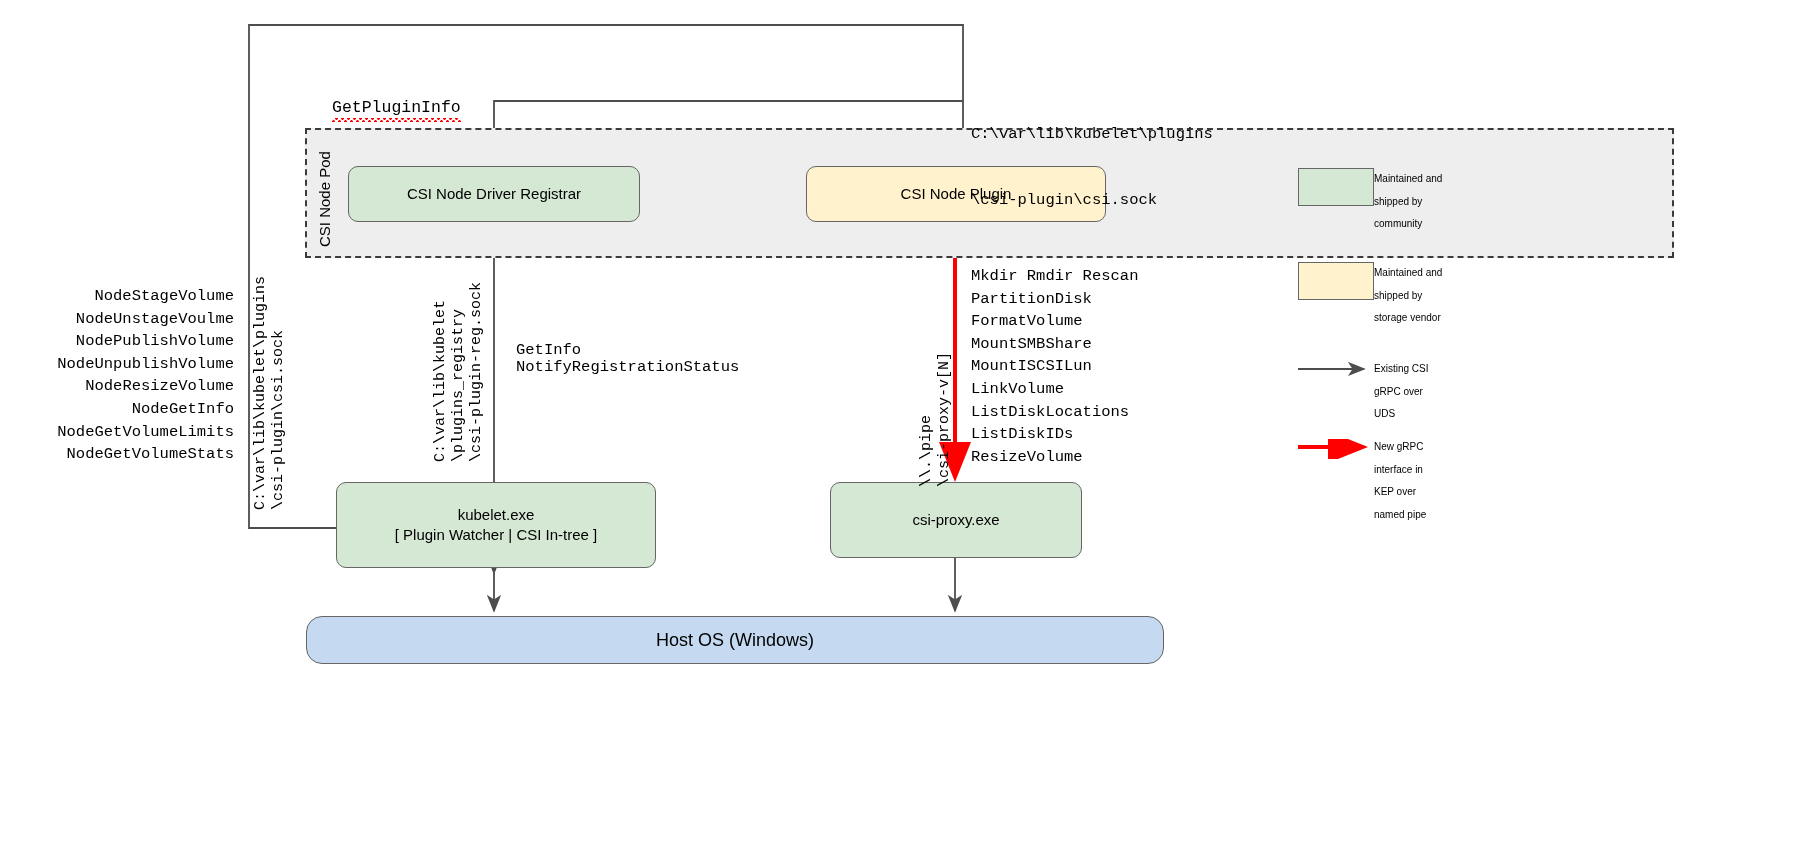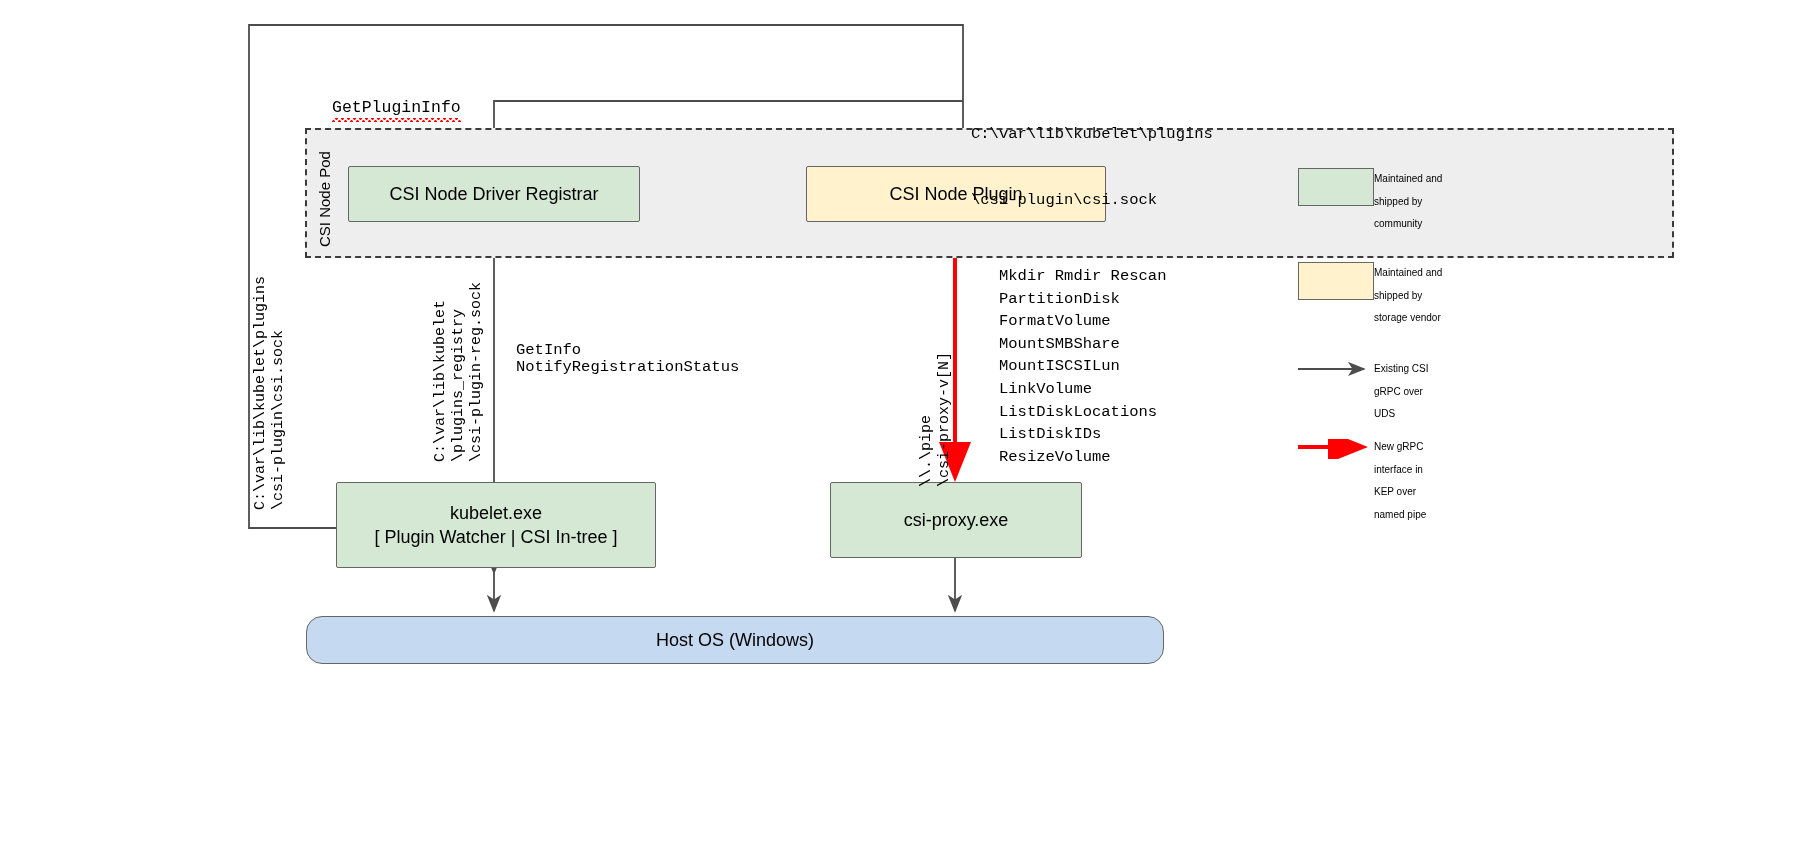--- a/index.html
+++ b/index.html
@@ -16,23 +16,23 @@
   .pod-label{
     position:absolute;left:316px;top:140px;width:26px;height:118px;
     display:flex;align-items:flex-start;justify-content:center;
     font-size:15px;color:#000;white-space:nowrap;
     writing-mode:vertical-rl;transform:rotate(180deg);
   }
 
   
   .nodebox{
     position:absolute;box-sizing:border-box;border:1.6px solid #666666;
-    border-radius:2px;display:flex;flex-direction:column;
+    border-radius:10px;display:flex;flex-direction:column;
     align-items:center;justify-content:center;text-align:center;
-    font-size:18px;color:#000;line-height:1.35;
+    font-size:15px;color:#000;line-height:1.35;
   }
   .green{background:#d5e8d4;}
   .yellow{background:#fff2cc;}
   .blue{background:#c5d9f1;}
 
   #registrar{left:348px;top:166px;width:292px;height:56px;}
   #nodeplugin{left:806px;top:166px;width:300px;height:56px;}
   #kubelet{left:336px;top:482px;width:320px;height:86px;}
   #csiproxy{left:830px;top:482px;width:252px;height:76px;}
   #hostos{left:306px;top:616px;width:858px;height:48px;border-radius:16px;font-size:18px;}
@@ -53,21 +53,21 @@
     content:"";position:absolute;left:0;right:0;bottom:-5px;height:4px;
     background-image:
       radial-gradient(circle at 1.5px 3.2px, #ff0000 1.1px, transparent 1.3px),
       radial-gradient(circle at 4.5px 0.8px, #ff0000 1.1px, transparent 1.3px);
     background-size:6px 4px;background-repeat:repeat-x;
   }
 
   #cspath{left:971px;top:79px;font-size:15.5px;line-height:22px;}
   #nodeapis{left:18px;top:285px;font-size:15.5px;line-height:22.6px;text-align:right;width:216px;}
   #getinfo{left:516px;top:342px;font-size:15.5px;line-height:17px;}
-  #proxyapis{left:971px;top:265px;font-size:15.5px;line-height:22.6px;margin-left:28px;}
+  #proxyapis{left:971px;top:265px;font-size:15.5px;line-height:22.6px;}
 
   
   .vtxt{
     position:absolute;font-family:"Liberation Mono",monospace;font-size:15px;
     color:#000;white-space:pre;line-height:18px;
     writing-mode:vertical-rl;transform:rotate(180deg);
   }
   #vpath1{left:252px;top:276px;}
   #vpath2{left:432px;top:282px;}
   #vpipe{left:918px;top:352px;}
@@ -138,20 +138,28 @@
     <span>Host OS (Windows)</span>
   </div>
 
   <div class="txt mono" id="getplugininfo"><span class="squig">GetPluginInfo</span></div>
 
   <div class="txt mono" id="cspath">
     <div>C:\var\lib\kubelet\plugins</div>
     <div>\csi-plugin\csi.sock</div>
   </div>
 
+  <div class="txt mono mono15" id="nodeapis">NodeStageVolume
+NodeUnstageVoulme
+NodePublishVolume
+NodeUnpublishVolume
+NodeResizeVolume
+NodeGetInfo
+NodeGetVolumeLimits
+NodeGetVolumeStats</div>
 
   <div class="txt mono mono15" id="getinfo">GetInfo
 NotifyRegistrationStatus</div>
 
   <div class="txt mono mono15" id="proxyapis">Mkdir Rmdir Rescan
 PartitionDisk
 FormatVolume
 MountSMBShare
 MountISCSILun
 LinkVolume

